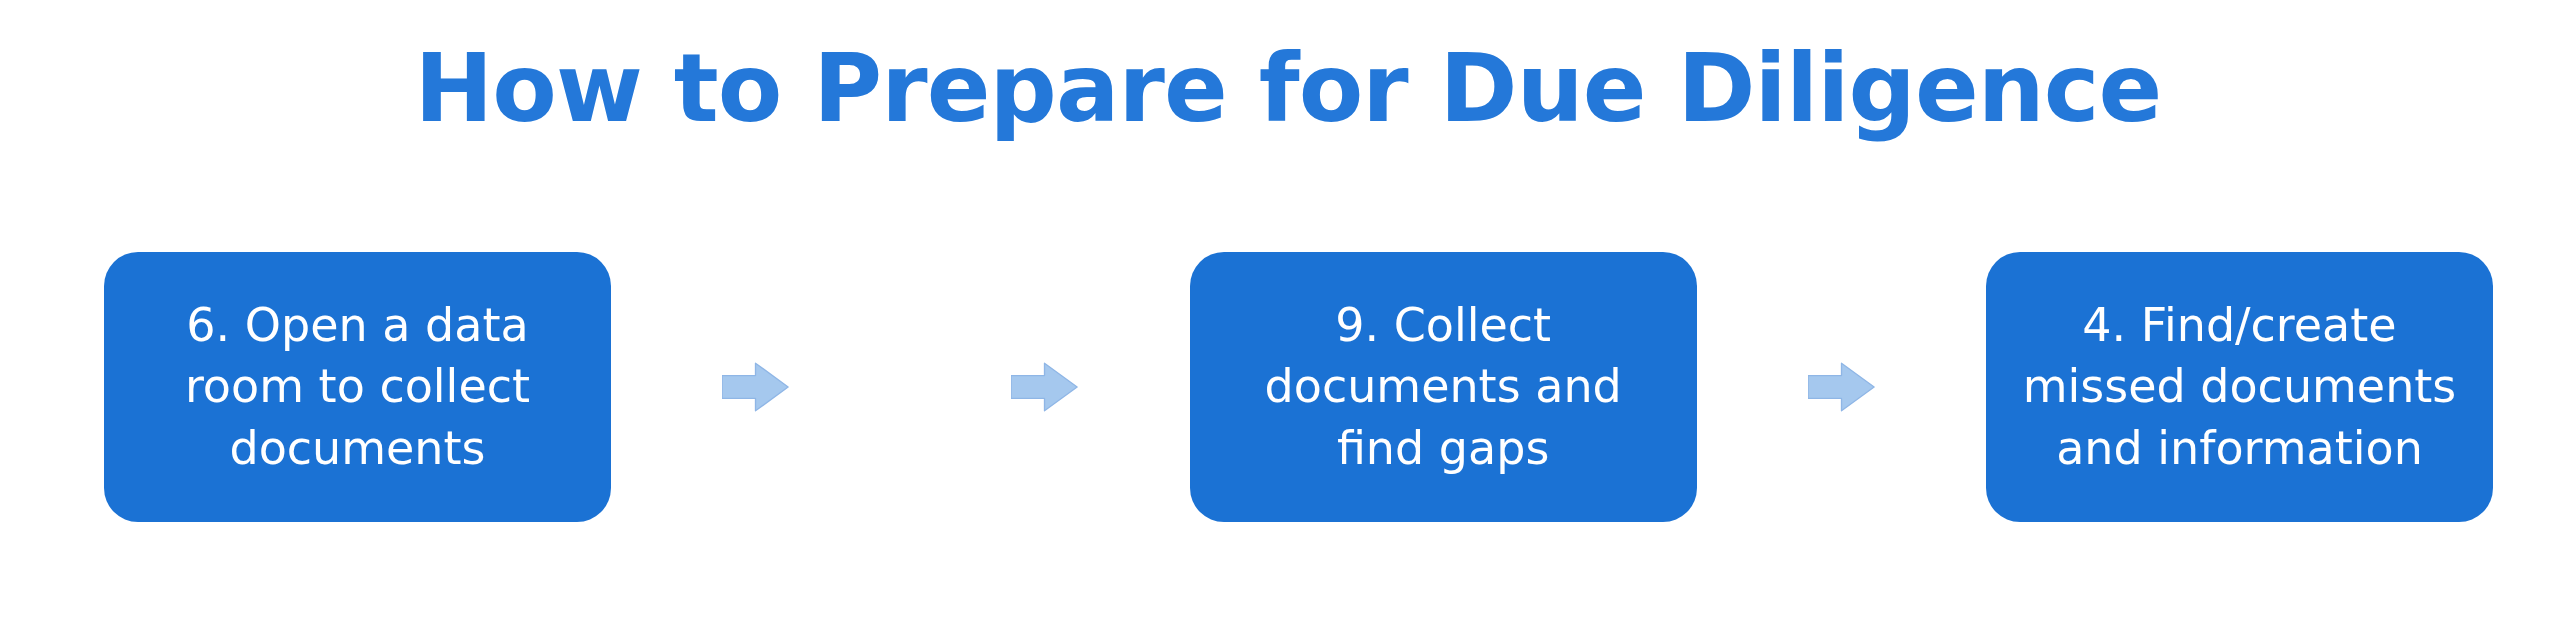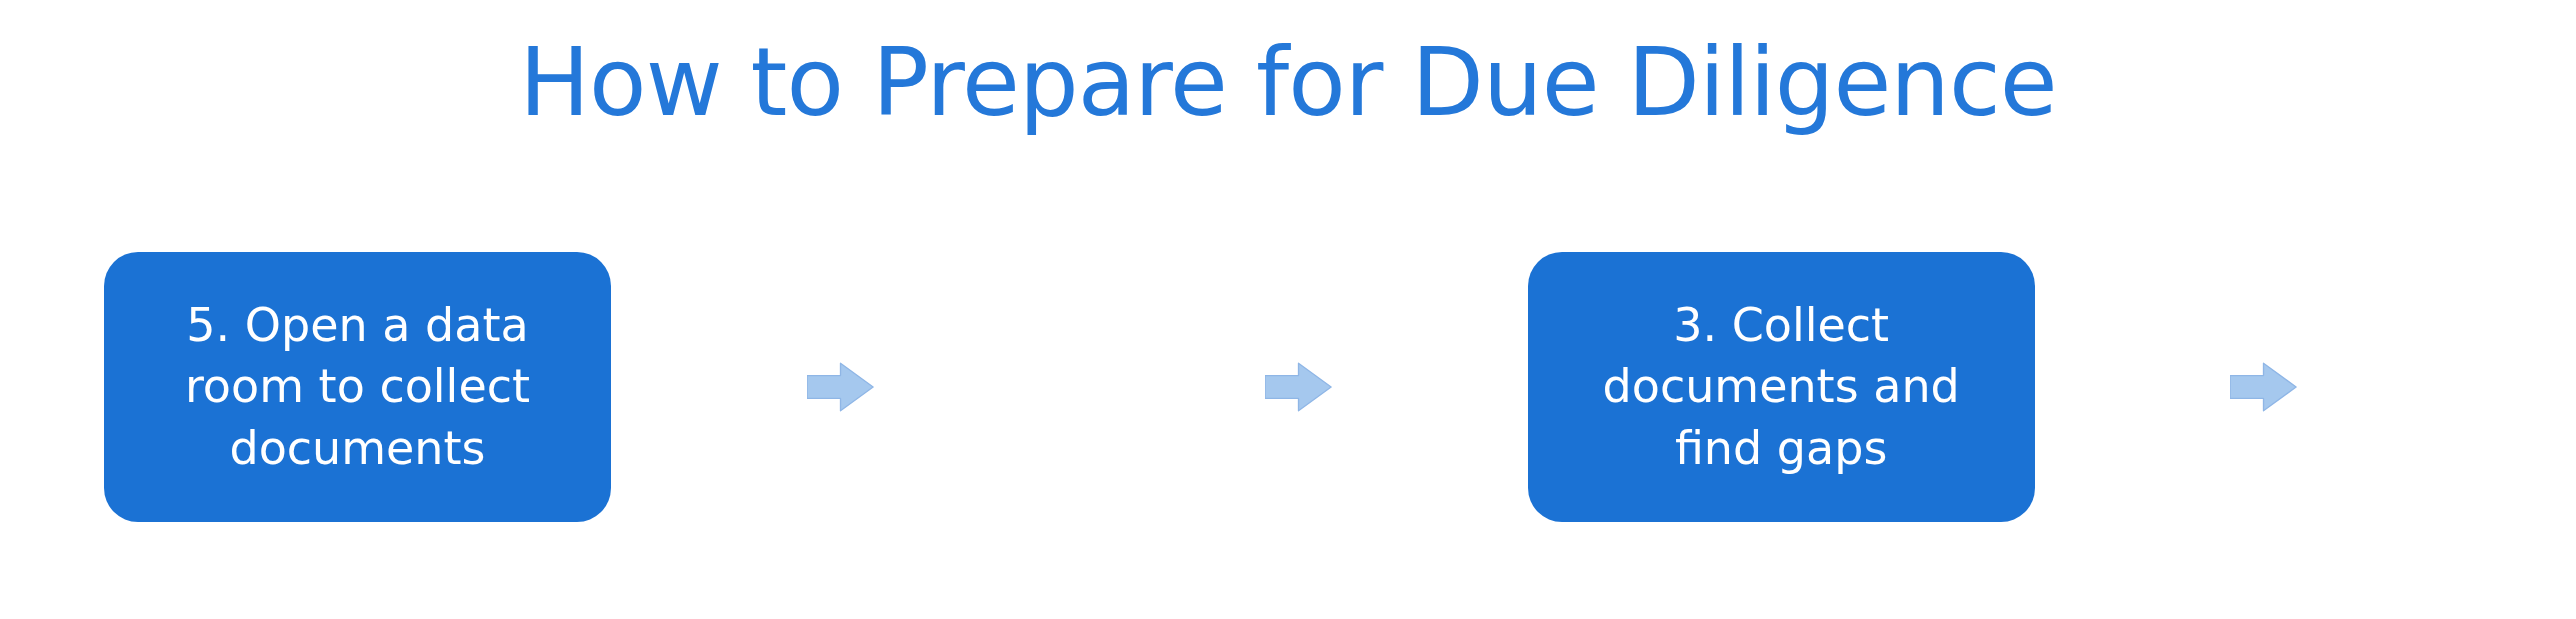--- a/index.html
+++ b/index.html
@@ -10,26 +10,26 @@
   }
   .canvas {
     position: relative;
     width: 2576px;
     height: 619px;
     background: #ffffff;
     overflow: hidden;
   }
   .title {
     position: absolute;
-    top: 22px;
+    top: 28px;
     left: 0;
     width: 100%;
     text-align: center;
     font-size: 94px;
-    font-weight: normal;
+    font-weight: bold;
     letter-spacing: -0.9px;
     color: #2478d9;
     line-height: 1.3;
   }
   .flow {
     position: absolute;
     top: 252px;
     left: 104px;
     right: 83px;
     height: 270px;
@@ -68,46 +68,51 @@
 </head>
 <body>
 
 <div class="canvas">
 
   <div class="title">How to Prepare for Due Diligence</div>
 
   <div class="flow">
 
     <div class="step-box">
-      <div class="step-label">5. Open a data
+      <div class="step-label">6. Open a data
 room to collect
 documents</div>
     </div>
 
     <div class="arrow-cell">
       <svg viewBox="0 0 76 56" xmlns="http://www.w3.org/2000/svg">
         <polygon points="0,15 38,15 38,1 75,28 38,55 38,41 0,41" fill="#a5c8ee" stroke="#8fb6e6" stroke-width="1.5" stroke-linejoin="round"></polygon>
       </svg>
     </div>
 
 
     <div class="arrow-cell">
       <svg viewBox="0 0 76 56" xmlns="http://www.w3.org/2000/svg">
         <polygon points="0,15 38,15 38,1 75,28 38,55 38,41 0,41" fill="#a5c8ee" stroke="#8fb6e6" stroke-width="1.5" stroke-linejoin="round"></polygon>
       </svg>
     </div>
 
     <div class="step-box">
-      <div class="step-label">3. Collect
+      <div class="step-label">9. Collect
 documents and
 find gaps</div>
     </div>
 
     <div class="arrow-cell">
       <svg viewBox="0 0 76 56" xmlns="http://www.w3.org/2000/svg">
         <polygon points="0,15 38,15 38,1 75,28 38,55 38,41 0,41" fill="#a5c8ee" stroke="#8fb6e6" stroke-width="1.5" stroke-linejoin="round"></polygon>
       </svg>
     </div>
 
+    <div class="step-box">
+      <div class="step-label">4. Find/create
+missed documents
+and information</div>
+    </div>
 
   </div>
 </div>
 
 
 </body></html>

